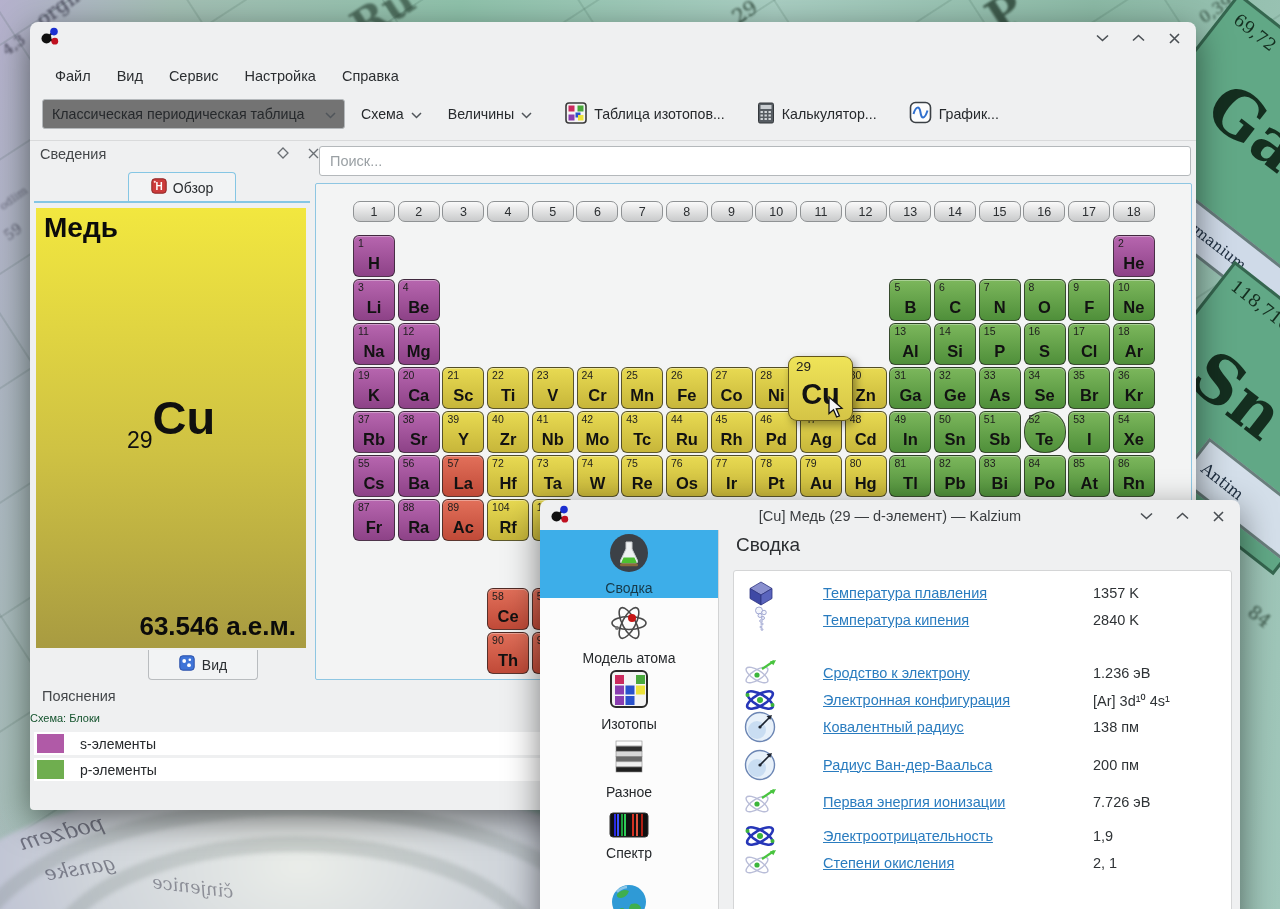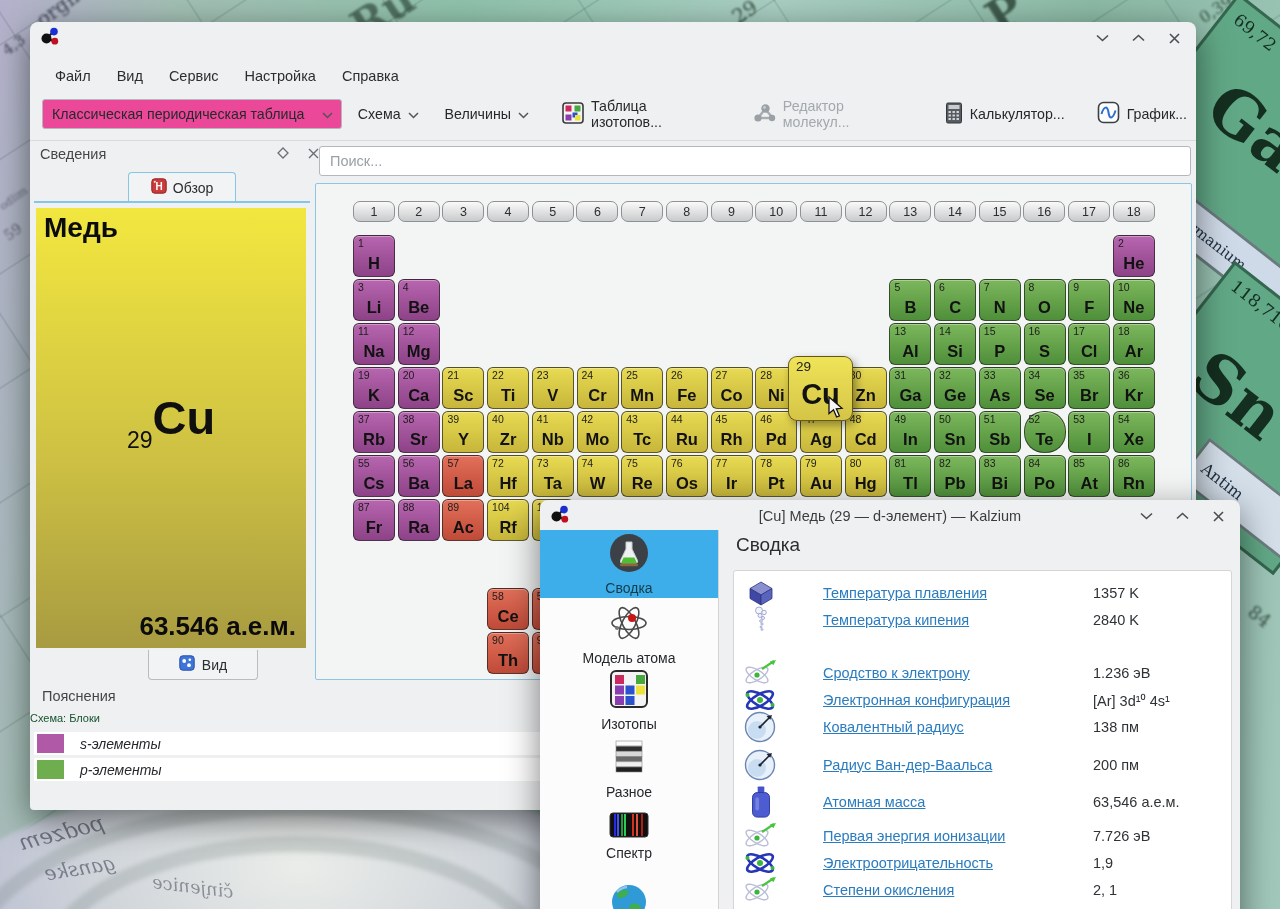--- a/index.html
+++ b/index.html
@@ -59,21 +59,21 @@
   .app-ico{margin-left:10px;z-index:2;}
   .win-btns{position:absolute;right:14px;top:0;height:32px;display:flex;gap:20px;align-items:center;z-index:2;}
   .win-btn{width:16px;height:16px;display:flex;align-items:center;justify-content:center;cursor:default;}
 
   
   #mainwin{left:30px;top:22px;width:1166px;height:788px;}
   .menubar{position:absolute;left:0;top:34px;right:0;height:32px;display:flex;align-items:flex-end;padding-left:12px;}
   .menu-item{padding:4px 13px;font-size:14.5px;color:#2b2e31;border-radius:3px;}
   .toolbar{position:absolute;left:0;top:66px;right:0;height:52px;display:flex;align-items:center;
            border-bottom:1px solid #d9dadb;}
-  .combo{margin-left:12px;width:303px;height:30px;background:#ec4899;border:1px solid #b4b8bb;border-radius:3px;
+  .combo{margin-left:12px;width:303px;height:30px;background:#737373;border:1px solid #b4b8bb;border-radius:3px;
          display:flex;align-items:center;font-size:14.2px;color:#26292c;padding-left:9px;box-sizing:border-box;}
   .combo .chev{margin-left:auto;margin-right:8px;}
   .tool-dd{display:flex;align-items:center;gap:7px;font-size:14.2px;color:#26292c;padding:6px 10px;margin-left:6px;}
   .tool-btn{display:flex;align-items:center;gap:7px;font-size:14.2px;color:#26292c;padding:6px 9px;margin-left:14px;}
   .tool-btn.disabled{color:#a3a8ac;}
 
   
   .dock-head{position:absolute;left:10px;top:124px;font-size:14.5px;color:#44474a;}
   .dock-btns{position:absolute;left:244px;top:122px;display:flex;gap:12px;}
   .dock-btn{width:18px;height:18px;display:flex;align-items:center;justify-content:center;}
@@ -117,21 +117,21 @@
   .pt-pop .pt-num{font-size:13.5px;top:2px;left:7px;}
   .pt-pop .pt-sym{font-size:29px;bottom:9px;}
   .cursor{position:absolute;left:512px;top:212px;z-index:6;}
 
   
   .leg-head{position:absolute;left:12px;top:666px;font-size:14.5px;color:#44474a;}
   .leg-scheme{position:absolute;left:0;top:690px;font-size:11px;color:#14532d;}
   .leg-rows{position:absolute;left:4px;top:710px;width:1158px;}
   .leg-row{height:23px;background:#fff;margin-bottom:3px;display:flex;align-items:center;}
   .leg-swatch{width:27px;height:19px;margin-left:3px;}
-  .leg-label{margin-left:16px;font-size:14px;color:#26292c;font-style:italic;}
+  .leg-label{margin-left:16px;font-size:14px;color:#26292c;}
 
   
   #dlgwin{left:540px;top:500px;width:700px;height:440px;z-index:50;border-radius:8px 8px 0 0;}
   .dlg-side{position:absolute;left:0;top:30px;width:178px;bottom:0;background:#fcfcfc;
     border-right:1px solid #d2d3d4;}
   .side-item{height:68px;display:flex;flex-direction:column;align-items:center;justify-content:center;gap:3px;}
   .side-item .lbl{font-size:14px;color:#26292c;}
   .side-item.sel{background:#3daee9;}
   .side-item.sel .lbl{color:#173a4a;}
   .dlg-head{position:absolute;left:196px;top:34px;font-size:19px;color:#2b2e31;}
@@ -245,32 +245,20 @@
     <div class="tool-btn">
       <span><svg width="22" height="22" viewBox="0 0 22 22">
             <rect x="1" y="1" width="20" height="20" rx="3" fill="#f4f4f4" stroke="#3a3a3a" stroke-width="1.6"></rect>
             <rect x="3.5" y="3.5" width="6" height="6" fill="#cc2a5e"></rect>
             <rect x="12.5" y="3.5" width="6" height="6" fill="#49a83c"></rect>
             <rect x="3.5" y="12.5" width="6" height="6" fill="#8a3db0"></rect>
             <rect x="10.5" y="10.5" width="5" height="5" fill="#2a52cc"></rect>
             <rect x="13" y="13" width="5.5" height="5.5" fill="#ece23a"></rect>
           </svg></span>
       <span>Таблица изотопов...</span>
-    </div>
-    <div class="tool-btn disabled">
-      <span><svg width="24" height="22" viewBox="0 0 24 22">
-            <line x1="7" y1="15" x2="13" y2="7" stroke="#a8adb2" stroke-width="2.4"></line>
-            <line x1="8" y1="16" x2="19" y2="16" stroke="#a8adb2" stroke-width="2.4"></line>
-            <line x1="13" y1="7" x2="20" y2="15" stroke="#a8adb2" stroke-width="2.4"></line>
-            <circle cx="6" cy="16" r="3.6" fill="#9aa0a5"></circle>
-            <circle cx="13.5" cy="6.5" r="4.2" fill="#9aa0a5"></circle>
-            <circle cx="20" cy="16" r="3.2" fill="#9aa0a5"></circle>
-            <circle cx="12.5" cy="5.5" r="1.4" fill="#c8ccd0"></circle>
-          </svg></span>
-      <span>Редактор молекул...</span>
     </div>
     <div class="tool-btn">
       <span><svg width="18" height="22" viewBox="0 0 18 22">
             <rect x="1.5" y="1" width="15" height="20" rx="1.5" fill="#565c62" stroke="#34383c"></rect>
             <rect x="3.5" y="3" width="11" height="4" fill="#c9cdd1"></rect>
             <g fill="#d2d6da">
               <rect x="3.5" y="9" width="2.4" height="2"></rect>
               <rect x="7.5" y="9" width="2.4" height="2"></rect>
               <rect x="11.5" y="9" width="2.4" height="2"></rect>
               <rect x="3.5" y="12.5" width="2.4" height="2"></rect>
@@ -891,68 +879,57 @@
             <line x1="16" y1="17" x2="26.5" y2="6.5" stroke="#1d2430" stroke-width="1.6"></line>
             <polygon points="28,5 22.5,6.2 26.3,9.8" fill="#1d2430"></polygon>
             <circle cx="16" cy="17" r="1.6" fill="#1d2430"></circle>
           </svg>
         </span>
         <span class="prop-label"><a href="#">Радиус Ван-дер-Ваальса</a></span>
         <span class="prop-value">200 пм</span>
       </div>
       <div class="prop-row">
         <span class="prop-ico">
-          <svg width="26" height="34" viewBox="0 0 26 36">
-            <rect x="9.5" y="1.5" width="7" height="7" rx="1" fill="#4553c8"></rect>
-            <rect x="4" y="8" width="18" height="26" rx="5" fill="#4d5cd0" stroke="#2c3aa0"></rect>
-            <rect x="7" y="13" width="4" height="14" rx="2" fill="#7b87e0" opacity=".85"></rect>
-          </svg>
-        </span>
-        <span class="prop-label"><a href="#">Атомная масса</a></span>
-        <span class="prop-value">63,546 а.е.м.</span>
+          <svg width="36" height="30" viewBox="0 0 36 30">
+            <g fill="none" stroke="#b9bdd8" stroke-width="1.4">
+              <ellipse cx="14" cy="17" rx="12.5" ry="4.8" transform="rotate(32 14 17)"></ellipse>
+              <ellipse cx="14" cy="17" rx="12.5" ry="4.8" transform="rotate(-32 14 17)"></ellipse>
+            </g>
+            <circle cx="14" cy="17" r="2.6" fill="#3bb53b"></circle>
+            <line x1="19" y1="11" x2="31" y2="3" stroke="#49c43f" stroke-width="2.2"></line>
+            <polygon points="33,2 26.8,3.4 30.4,7.2" fill="#49c43f"></polygon>
+          </svg>
+        </span>
+        <span class="prop-label"><a href="#">Первая энергия ионизации</a></span>
+        <span class="prop-value">7.726 эВ</span>
+      </div>
+      <div class="prop-row">
+        <span class="prop-ico">
+          <svg width="36" height="28" viewBox="0 0 36 28">
+            <g fill="none" stroke="#2636b8" stroke-width="2.6">
+              <ellipse cx="17" cy="14" rx="14.5" ry="5.5" transform="rotate(30 17 14)"></ellipse>
+              <ellipse cx="17" cy="14" rx="14.5" ry="5.5" transform="rotate(-30 17 14)"></ellipse>
+            </g>
+            <circle cx="17" cy="14" r="3" fill="#3bb53b"></circle>
+            <circle cx="4.5" cy="9" r="2" fill="#3bb53b"></circle>
+            <circle cx="29.5" cy="19" r="2" fill="#3bb53b"></circle>
+          </svg>
+        </span>
+        <span class="prop-label"><a href="#">Электроотрицательность</a></span>
+        <span class="prop-value">1,9</span>
       </div>
       <div class="prop-row">
         <span class="prop-ico">
           <svg width="36" height="30" viewBox="0 0 36 30">
             <g fill="none" stroke="#b9bdd8" stroke-width="1.4">
               <ellipse cx="14" cy="17" rx="12.5" ry="4.8" transform="rotate(32 14 17)"></ellipse>
               <ellipse cx="14" cy="17" rx="12.5" ry="4.8" transform="rotate(-32 14 17)"></ellipse>
             </g>
             <circle cx="14" cy="17" r="2.6" fill="#3bb53b"></circle>
             <line x1="19" y1="11" x2="31" y2="3" stroke="#49c43f" stroke-width="2.2"></line>
             <polygon points="33,2 26.8,3.4 30.4,7.2" fill="#49c43f"></polygon>
           </svg>
         </span>
-        <span class="prop-label"><a href="#">Первая энергия ионизации</a></span>
-        <span class="prop-value">7.726 эВ</span>
-      </div>
-      <div class="prop-row">
-        <span class="prop-ico">
-          <svg width="36" height="28" viewBox="0 0 36 28">
-            <g fill="none" stroke="#2636b8" stroke-width="2.6">
-              <ellipse cx="17" cy="14" rx="14.5" ry="5.5" transform="rotate(30 17 14)"></ellipse>
-              <ellipse cx="17" cy="14" rx="14.5" ry="5.5" transform="rotate(-30 17 14)"></ellipse>
-            </g>
-            <circle cx="17" cy="14" r="3" fill="#3bb53b"></circle>
-            <circle cx="4.5" cy="9" r="2" fill="#3bb53b"></circle>
-            <circle cx="29.5" cy="19" r="2" fill="#3bb53b"></circle>
-          </svg>
-        </span>
-        <span class="prop-label"><a href="#">Электроотрицательность</a></span>
-        <span class="prop-value">1,9</span>
-      </div>
-      <div class="prop-row">
-        <span class="prop-ico">
-          <svg width="36" height="30" viewBox="0 0 36 30">
-            <g fill="none" stroke="#b9bdd8" stroke-width="1.4">
-              <ellipse cx="14" cy="17" rx="12.5" ry="4.8" transform="rotate(32 14 17)"></ellipse>
-              <ellipse cx="14" cy="17" rx="12.5" ry="4.8" transform="rotate(-32 14 17)"></ellipse>
-            </g>
-            <circle cx="14" cy="17" r="2.6" fill="#3bb53b"></circle>
-            <line x1="19" y1="11" x2="31" y2="3" stroke="#49c43f" stroke-width="2.2"></line>
-            <polygon points="33,2 26.8,3.4 30.4,7.2" fill="#49c43f"></polygon>
-          </svg>
-        </span>
         <span class="prop-label"><a href="#">Степени окисления</a></span>
         <span class="prop-value">2, 1</span>
       </div>
     </div>
 </div>
 
 </body></html>

